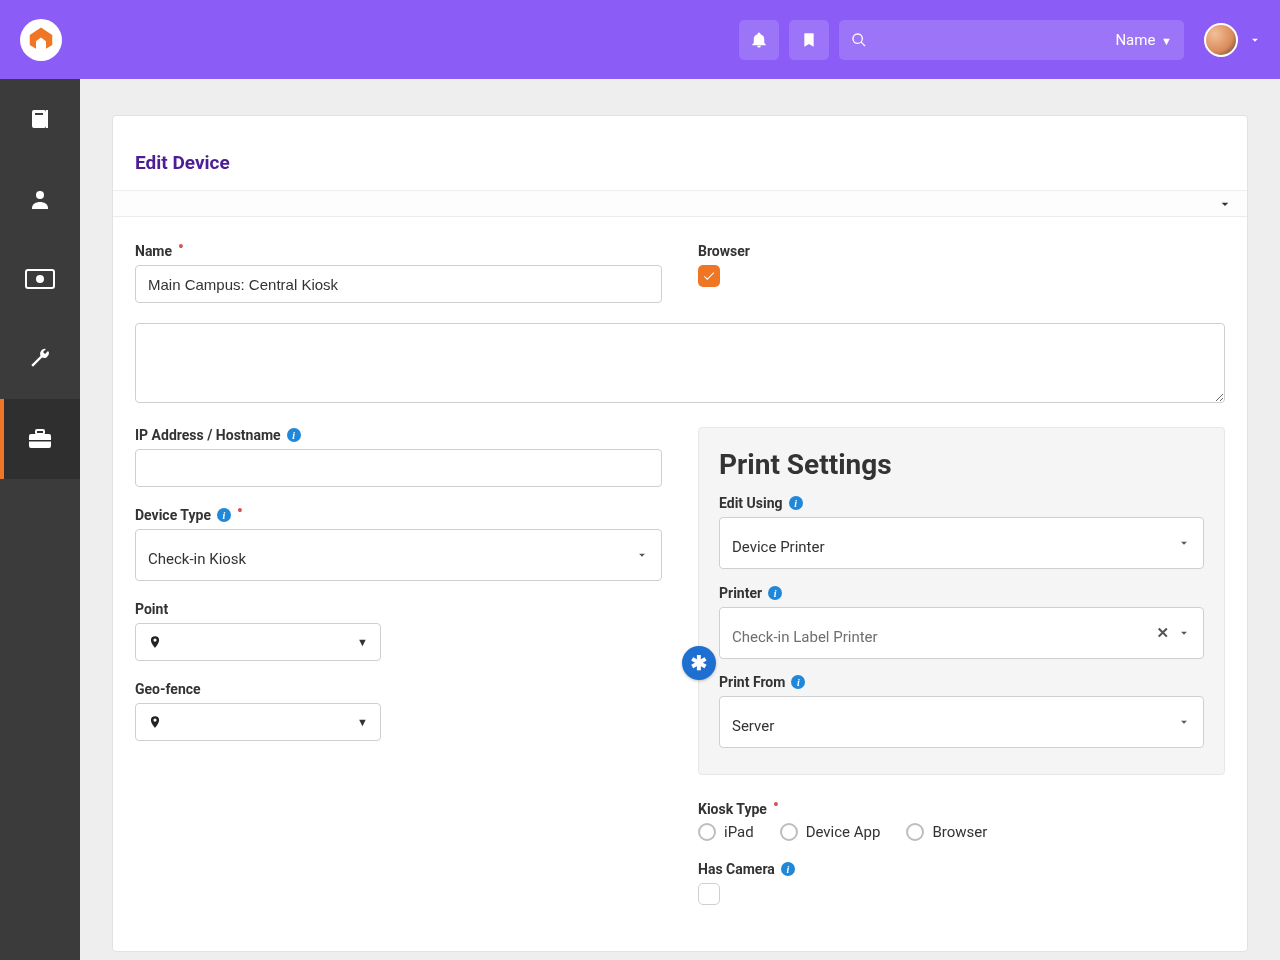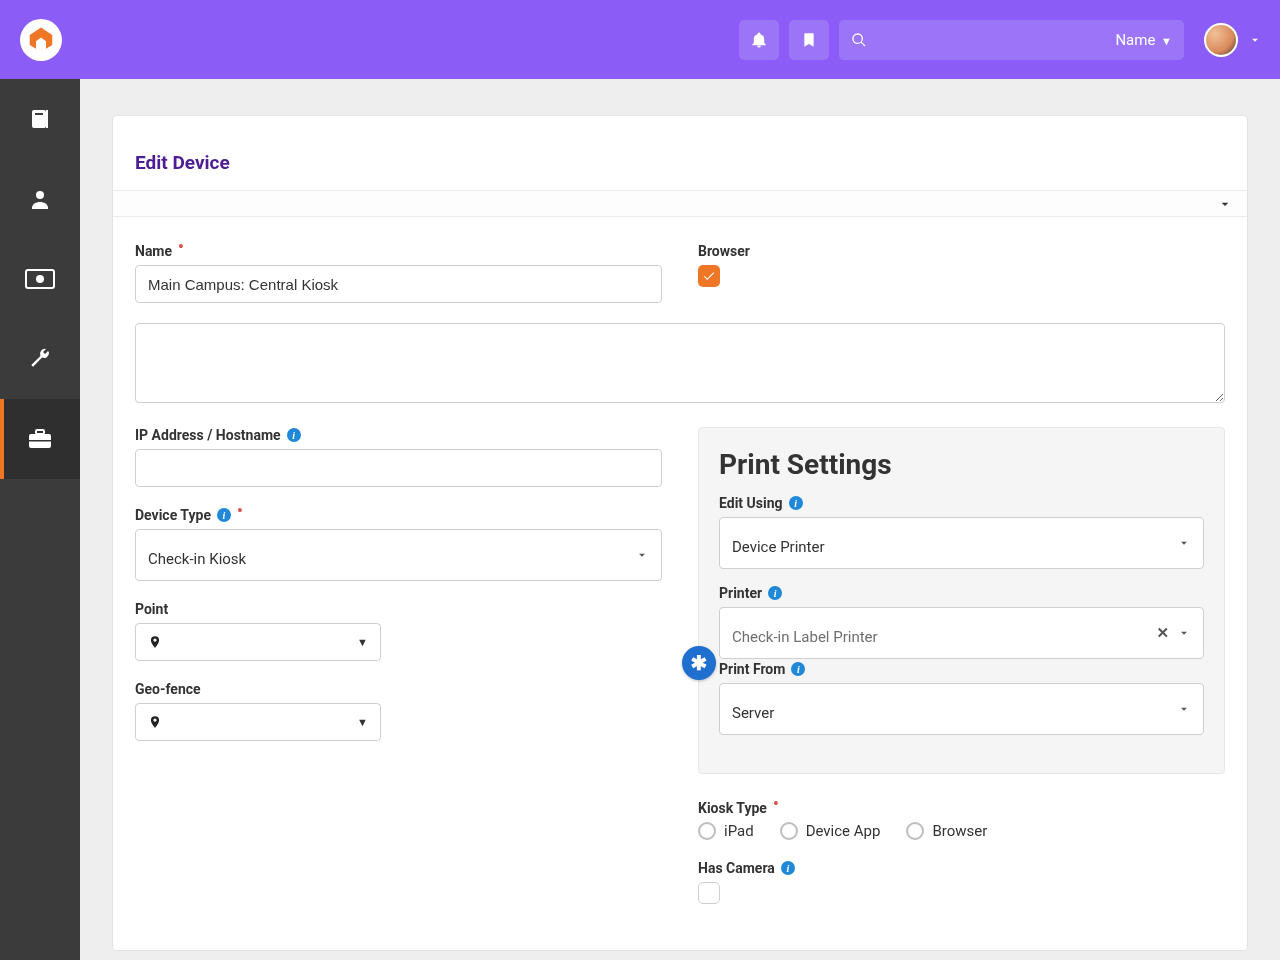--- a/index.html
+++ b/index.html
@@ -370,37 +370,37 @@
                   <div class="select">
                     <span>Device Printer</span>
                     <span class="chev">
                       <svg width="14" height="14" viewBox="0 0 24 24">
                           <path fill="#555" d="M7 10l5 5 5-5z"></path>
                         </svg>
                     </span>
                   </div>
                 </div>
 
-                <div class="field" style="margin-bottom:2px;">
+                <div class="field" style="margin-bottom:15px;">
                   <div class="field-label">
                     <span>Printer</span>
                     <span class="info-icon">i</span>
                   </div>
                   <div class="select" style="color:#6f6f6f;">
                     <span>Check-in Label Printer</span>
                     <span class="clear-x">✕</span>
                     <span class="chev">
                       <svg width="14" height="14" viewBox="0 0 24 24">
                           <path fill="#555" d="M7 10l5 5 5-5z"></path>
                         </svg>
                     </span>
                   </div>
                 </div>
 
-                <div class="field" style="margin-bottom:16px;">
+                <div class="field" style="margin-bottom:4px;">
                   <div class="field-label">
                     <span>Print From</span>
                     <span class="info-icon">i</span>
                   </div>
                   <div class="select">
                     <span>Server</span>
                     <span class="chev">
                       <svg width="14" height="14" viewBox="0 0 24 24">
                           <path fill="#555" d="M7 10l5 5 5-5z"></path>
                         </svg>

